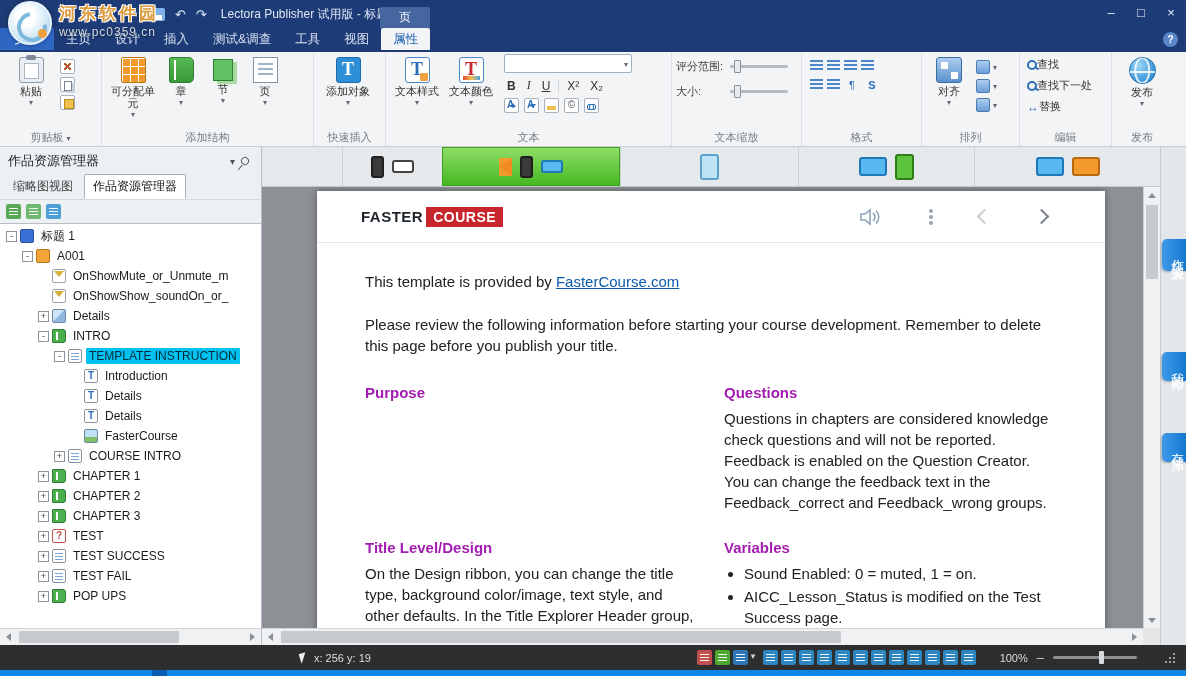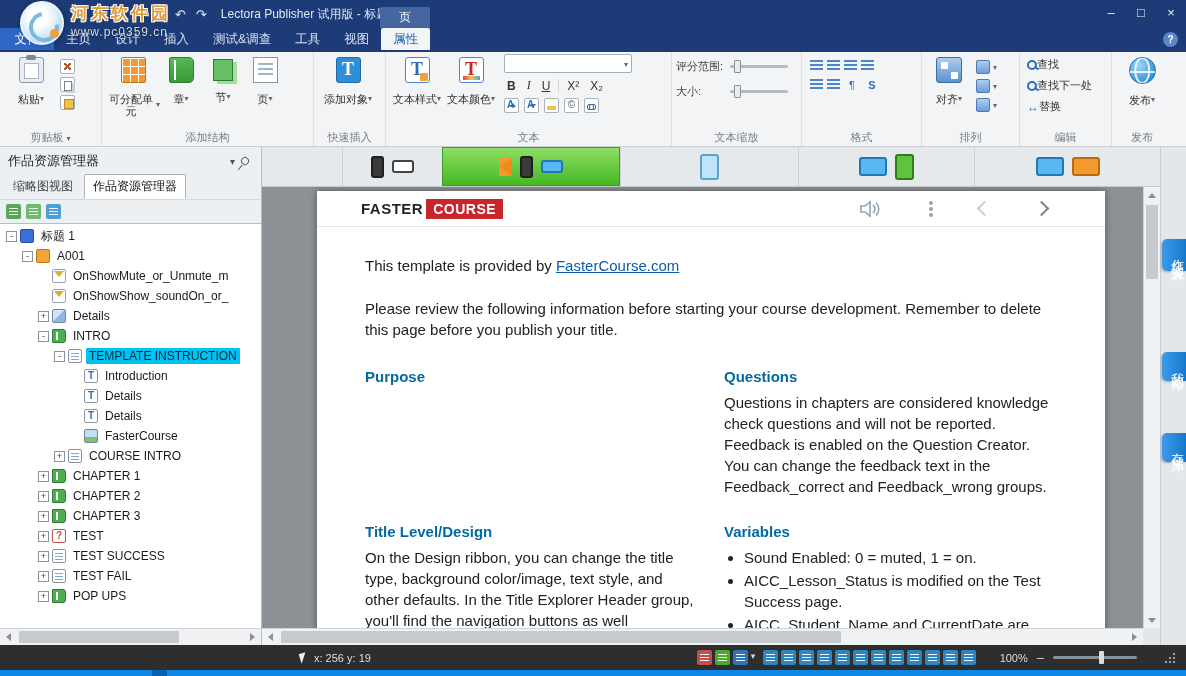--- a/index.html
+++ b/index.html
@@ -1,20 +1,20 @@
 <!DOCTYPE html>
 <html><head>
 <meta charset="utf-8">
 <style>
   * { box-sizing: border-box; margin: 0; padding: 0; }
   html,body { width:1186px; height:676px; overflow:hidden; }
   body { font-family:"Liberation Sans", sans-serif; background:#eef0f2; position:relative; }
 
   
-  .watermark{position:absolute;left:20px;top:1px;z-index:60;display:flex;align-items:center;gap:7px;pointer-events:none}
+  .watermark{position:absolute;left:8px;top:1px;z-index:60;display:flex;align-items:center;gap:7px;pointer-events:none}
   .wm-logo{width:44px;height:44px;border-radius:50%;background:radial-gradient(circle at 40% 35%,#ffffff 25%,#cfe7f5 60%,#8fc4e4);border:2px solid #e9f3fb;box-shadow:0 0 5px rgba(0,0,0,.35);position:relative}
   .wm-logo::after{content:'';position:absolute;right:3px;bottom:5px;width:9px;height:9px;border-radius:50%;background:#f0a03c}
   .wm-logo::before{content:'';position:absolute;left:7px;top:9px;width:22px;height:22px;border-radius:50%;border:4px solid #7db9dd;border-top-color:transparent;transform:rotate(35deg)}
   .wm-text{display:flex;flex-direction:column;line-height:18px}
   .wm-name{font-size:17px;font-weight:bold;color:#dd9a3a;letter-spacing:3px;text-shadow:1px 1px 0 #fff,-1px -1px 0 #fff,1px -1px 0 #fff,-1px 1px 0 #fff}
   .wm-url{font-size:12px;color:#d4dae0;letter-spacing:1px;text-shadow:0 1px 2px rgba(0,0,0,.5)}
 
   
   .titlebar{height:28px;background:#1d3b76;display:flex;align-items:center;position:relative;color:#e8eef8}
   .qat{display:flex;align-items:center;gap:10px;margin-left:152px}
@@ -34,21 +34,21 @@
   .rtab-item.active{background:#f3f4f6;color:#1e5fb0;border-radius:2px 2px 0 0}
   .helpbtn{position:absolute;right:8px;top:4px;width:15px;height:15px;border-radius:50%;background:#5b86c8;color:#fff;font-size:10px;font-weight:bold;text-align:center;line-height:15px}
 
   
   .ribbon{height:95px;background:#f3f4f6;border-bottom:1px solid #c9ced3;display:flex}
   .rgroup{position:relative;border-right:1px solid #dcdfe3;padding:2px 4px 16px;flex:none}
   .glabel{position:absolute;bottom:1px;left:0;right:0;text-align:center;font-size:11px;color:#767d84}
   .gbody{display:flex;align-items:flex-start}
   .rbig{width:54px;display:flex;flex-direction:column;align-items:center;font-size:11px;color:#333;padding-top:3px;text-align:center;line-height:12px}
   .dd{font-size:8px;color:#667}
-  .blabel{display:flex;flex-direction:row;align-items:center;margin-top:10px}
+  .blabel{display:flex;flex-direction:column;align-items:center;margin-top:2px}
   .ri{width:25px;height:26px;display:block;position:relative}
   .ri-paste{background:#e9eef5;border:1px solid #8b98a6;border-radius:3px}
   .ri-paste::before{content:'';position:absolute;top:-3px;left:50%;transform:translateX(-50%);width:10px;height:5px;background:#7d8a99;border-radius:2px}
   .ri-paste::after{content:'';position:absolute;left:4px;top:5px;right:4px;bottom:3px;background:#fff;border:1px solid #aab4bf}
   .vcol{display:flex;flex-direction:column;gap:3px;padding-top:5px;margin-left:2px}
   .mi{width:15px;height:15px;border:1px solid #a8b0b8;background:#fff;border-radius:2px;position:relative;display:inline-block}
   .mi-cut::before{content:'';position:absolute;inset:3px;background:linear-gradient(45deg,transparent 42%,#b05a2a 42% 58%,transparent 58%),linear-gradient(-45deg,transparent 42%,#b05a2a 42% 58%,transparent 58%)}
   .mi-copy::before{content:'';position:absolute;left:3px;top:3px;width:6px;height:8px;border:1px solid #7a8694;box-shadow:3px 2px 0 #c8d2dc}
   .mi-painter::before{content:'';position:absolute;left:3px;top:3px;width:8px;height:8px;background:#f2c14e;border:1px solid #b98a1e}
   .ri-unit{background:#f29a2e,linear-gradient(#fff,#fff);background-color:#f29a2e;border:1px solid #b97614;background-image:linear-gradient(#fff 1px,transparent 1px),linear-gradient(90deg,#fff 1px,transparent 1px);background-size:8px 8px;border-radius:2px}
@@ -170,34 +170,34 @@
   .canvas{position:relative;flex:1;background:#8d9094;overflow:hidden}
   .canvas-vscroll{position:absolute;right:0;top:0;bottom:17px;width:17px;background:#eff1f2;border-left:1px solid #d0d4d8}
   .canvas-vscroll .sb-arrow{left:0;width:16px}
   .canvas-vscroll .sb-arrow.up{top:0}
   .canvas-vscroll .sb-arrow.down{top:auto;bottom:0}
   .canvas-hscroll{position:absolute;left:0;right:17px;bottom:0;height:17px;background:#eff1f2;border-top:1px solid #d0d4d8}
   .sb-corner{position:absolute;right:0;bottom:0;width:17px;height:17px;background:#e4e6e8}
 
   
   .page{position:absolute;left:55px;top:4px;width:788px;height:780px;background:#fff;box-shadow:0 0 7px rgba(0,0,0,.4)}
-  .page-header{height:36px;border-bottom:1px solid #e4e6e8;display:flex;align-items:center;padding:0 44px}
+  .page-header{height:52px;border-bottom:1px solid #e4e6e8;display:flex;align-items:center;padding:0 44px}
   .logo{display:flex;align-items:center}
   .logo-faster{font-weight:bold;font-size:15px;letter-spacing:.5px;color:#1e242b}
   .logo-course{background:#c9252d;color:#fff;font-weight:bold;font-size:14px;padding:2px 7px;margin-left:3px;letter-spacing:.5px}
   .ph-icons{margin-left:auto;display:flex;align-items:center;gap:46px;padding-right:14px}
   .vdots{width:4px;height:4px;border-radius:50%;background:#9aa3ac;box-shadow:0 6px 0 #9aa3ac,0 12px 0 #9aa3ac;margin-top:-12px}
   .chev{width:11px;height:11px;border-left:2px solid #c9ced4;border-bottom:2px solid #c9ced4;transform:rotate(45deg)}
   .chev.next{transform:rotate(-135deg);border-color:#7d848c}
   .page-body{padding:28px 48px 0;font-size:15px;color:#222;line-height:21px}
   .intro{margin-bottom:22px}
   .plink{color:#0b5cad;text-decoration:underline}
   .review{margin-bottom:26px}
   .cols{display:grid;grid-template-columns:1fr 1fr;column-gap:26px;row-gap:24px}
-  .cell h3{font-size:15px;font-weight:bold;margin-bottom:5px;color:#0369a1}
+  .cell h3{font-size:15px;font-weight:bold;margin-bottom:5px;color:#a21caf}
   .bullets{margin:4px 0 0 20px}
   .bullets li{margin-bottom:2px}
 
   
   .rightstrip{width:26px;flex:none;background:#e3e7ea;border-left:1px solid #c9cdd2;position:relative}
   .rtab{position:absolute;left:1px;width:24px;background:linear-gradient(90deg,#3f9ae8,#1478cf);color:#fff;writing-mode:vertical-rl;text-orientation:upright;text-align:center;font-size:13px;letter-spacing:3px;padding:10px 0;border-radius:5px 0 0 5px;box-shadow:-1px 1px 2px rgba(0,0,0,.25)}
 
   
   .statusbar{height:25px;background:#2e2e2e;display:flex;align-items:center;padding:0 10px;color:#ddd;font-size:11px}
   .coords{margin-left:290px;display:flex;align-items:center;gap:7px}

